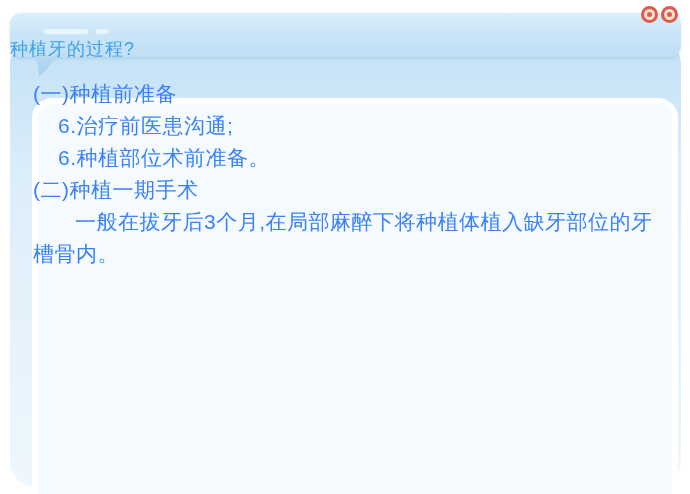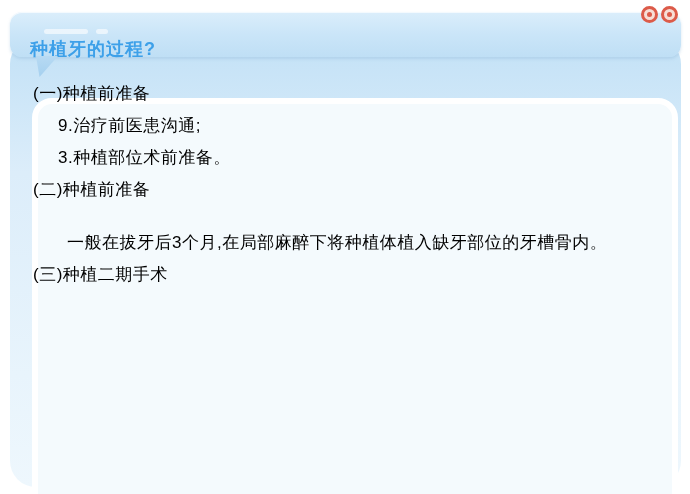--- a/index.html
+++ b/index.html
@@ -35,24 +35,24 @@
   .header-bar {
     position: absolute;
     left: 10px; top: 12px;
     width: 671px; height: 45px;
     border-radius: 12px;
     background: linear-gradient(180deg, #dbeefb 0%, #cae5f8 50%, #bfdff5 100%);
     box-shadow: 0 2px 3px rgba(140, 180, 215, 0.35), inset 0 1px 0 rgba(255,255,255,0.7);
   }
   .header-title {
     position: absolute;
-    left: 20px; top: 27px;
+    left: 0; top: 27px;
     font-size: 18px;
     line-height: 20px;
-    font-weight: bold;
+    font-weight: normal;
     color: #3da0e9;
     letter-spacing: 1px;
     white-space: nowrap;
   }
   .shine {
     position: absolute;
     top: 17px; height: 5px;
     border-radius: 3px;
     background: rgba(255, 255, 255, 0.6);
   }
@@ -85,28 +85,28 @@
     width: 5px; height: 5px;
     border-radius: 50%;
     background: #dc5b49;
   }
 
   
   .content {
     position: absolute;
     left: 33px; top: 78px;
     width: 626px;
-    font-size: 17px;
+    font-size: 21px;
     line-height: 32px;
-    color: #000000;
+    color: #3b82f6;
     letter-spacing: 0.5px;
   }
   .content p { margin: 0; }
   .content .sub-item { margin-left: 25px; }
-  .content .section-body { text-indent: 2em; margin-top: 21px; }
+  .content .section-body { text-indent: 2em; }
 </style>
 </head>
 <body>
 
 <div class="outer-card">
   <div class="inner-panel"></div>
 </div>
 
 <div class="header-bar">
   <span class="shine shine-long"></span>
@@ -118,21 +118,20 @@
 
 <span class="pin pin-1">
     <span class="pin-dot"></span>
   </span>
 <span class="pin pin-2">
     <span class="pin-dot"></span>
   </span>
 
 <div class="content">
   <p class="section-heading">(一)种植前准备</p>
-  <p class="sub-item">9.治疗前医患沟通;</p>
-  <p class="sub-item">3.种植部位术前准备。</p>
+  <p class="sub-item">6.治疗前医患沟通;</p>
+  <p class="sub-item">6.种植部位术前准备。</p>
 
-  <p class="section-heading">(二)种植前准备</p>
+  <p class="section-heading">(二)种植一期手术</p>
   <p class="section-body">一般在拔牙后3个月,在局部麻醉下将种植体植入缺牙部位的牙槽骨内。</p>
 
-  <p class="section-heading">(三)种植二期手术</p>
 
 </div>
 
 </body></html>

